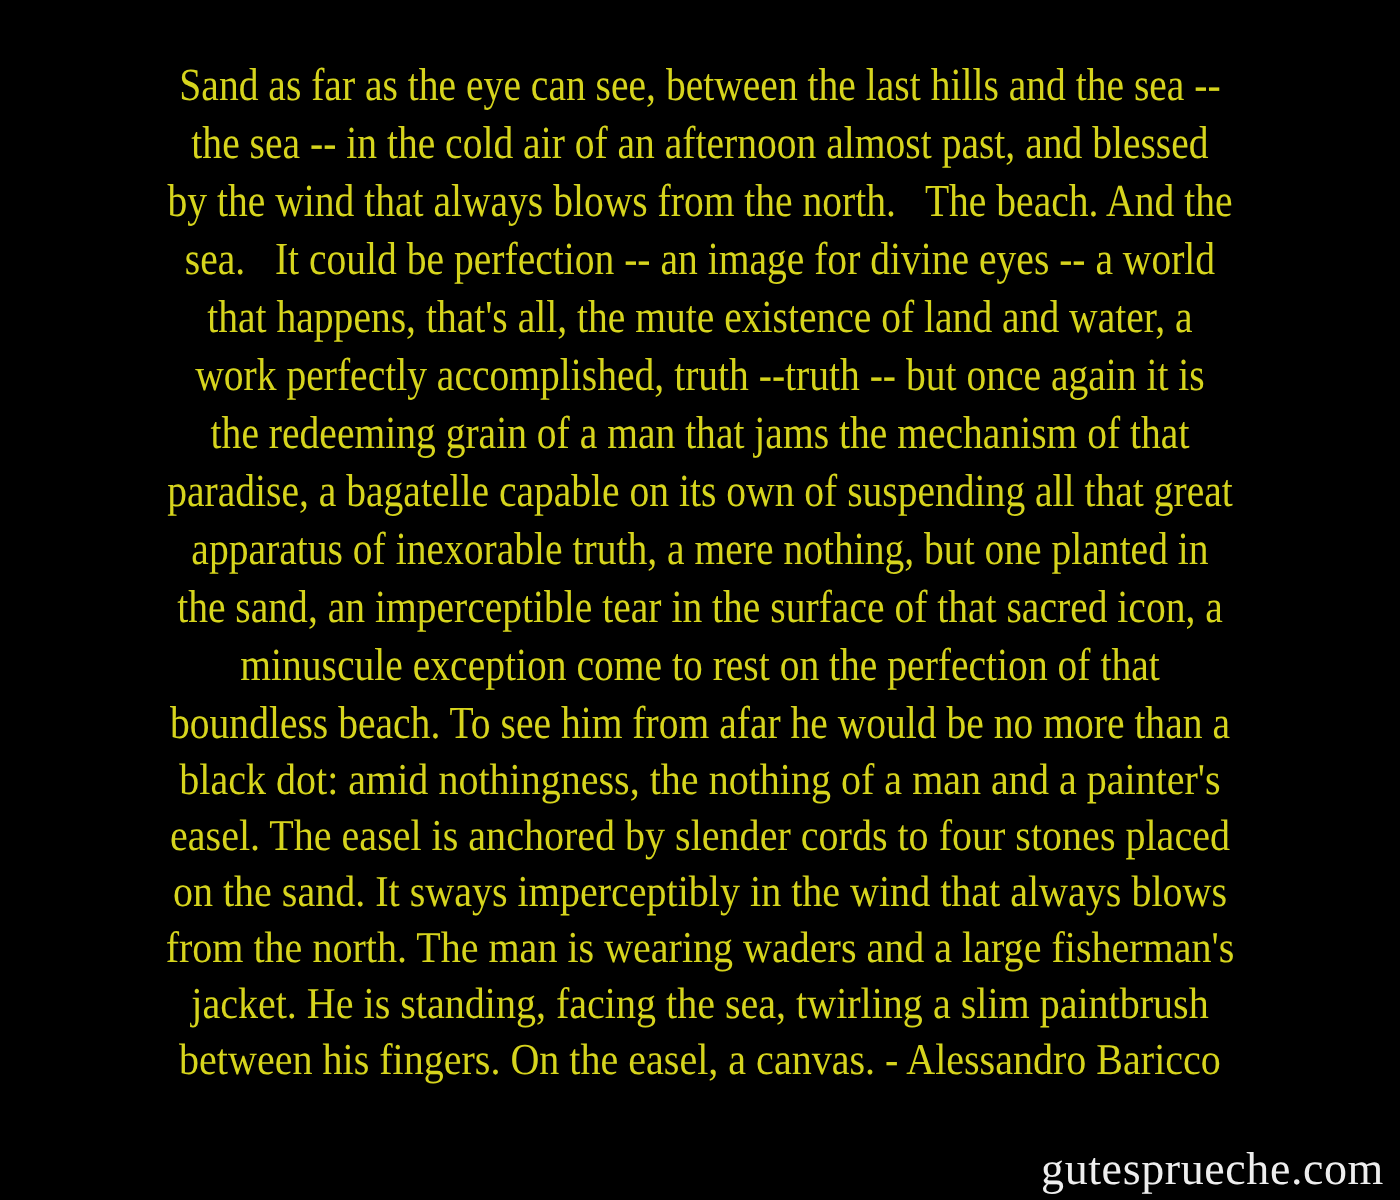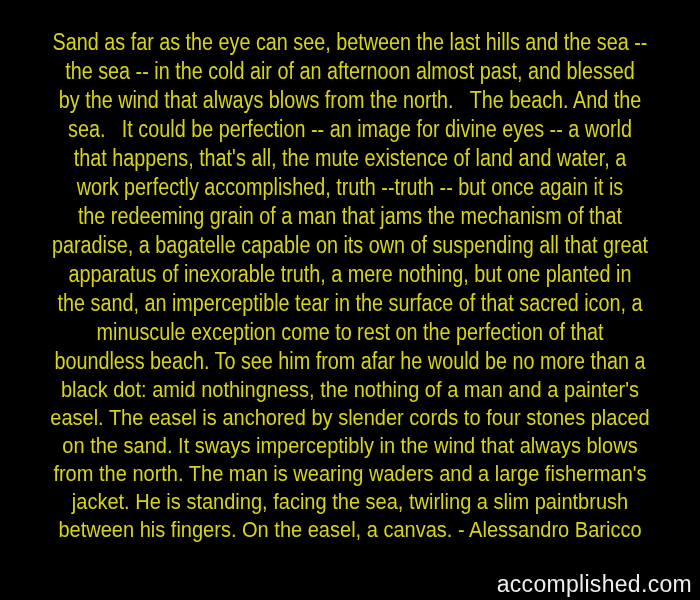--- a/index.html
+++ b/index.html
@@ -13,21 +13,21 @@
     height: 600px;
     overflow: hidden;
     background: var(--background);
   }
   .frame {
     position: relative;
     width: 700px;
     height: 600px;
     background: var(--background);
     overflow: hidden;
-    font-family: Liberation Sans, sans-serif;
+    font-family: Liberation Serif, serif;
   }
   .quote-block {
     width: 700px;
     text-align: center;
     color: var(--quote-text);
   }
   .quote-block .line {
     white-space: pre;
   }
   .block1 {
@@ -75,15 +75,15 @@
 
   <div class="quote-block block2">
     <div class="line">black dot: amid nothingness, the nothing of a man and a painter's</div>
     <div class="line">easel. The easel is anchored by slender cords to four stones placed</div>
     <div class="line">on the sand. It sways imperceptibly in the wind that always blows</div>
     <div class="line">from the north. The man is wearing waders and a large fisherman's</div>
     <div class="line">jacket. He is standing, facing the sea, twirling a slim paintbrush</div>
     <div class="line">between his fingers. On the easel, a canvas. - Alessandro Baricco</div>
   </div>
 
-  <div class="watermark">accomplished.com</div>
+  <div class="watermark">gutesprueche.com</div>
 
 </div>
 
 </body></html>

